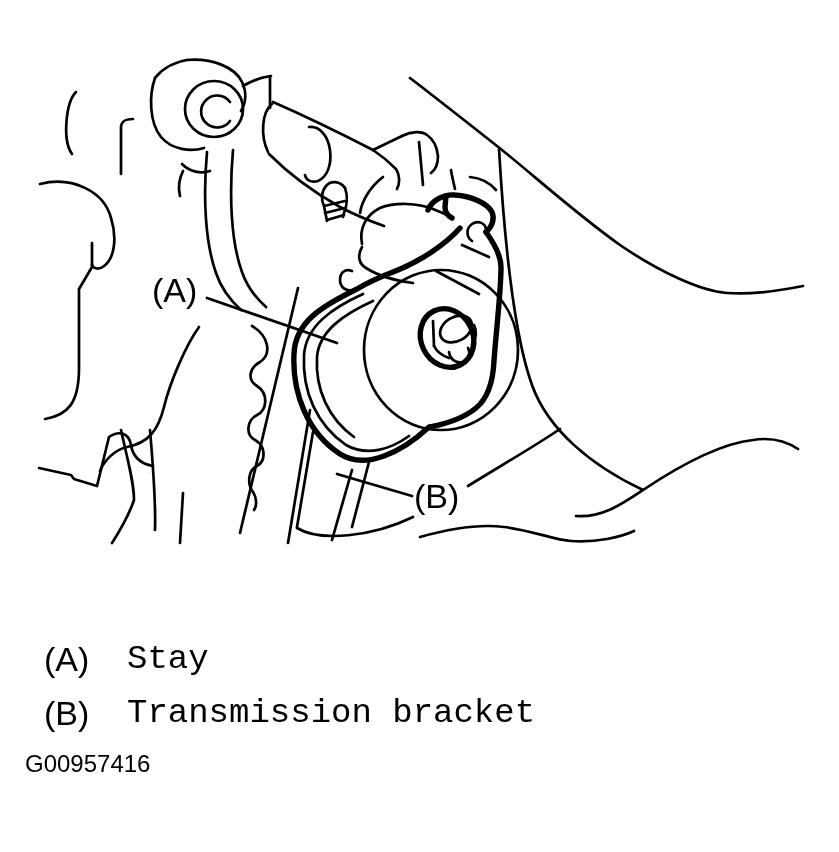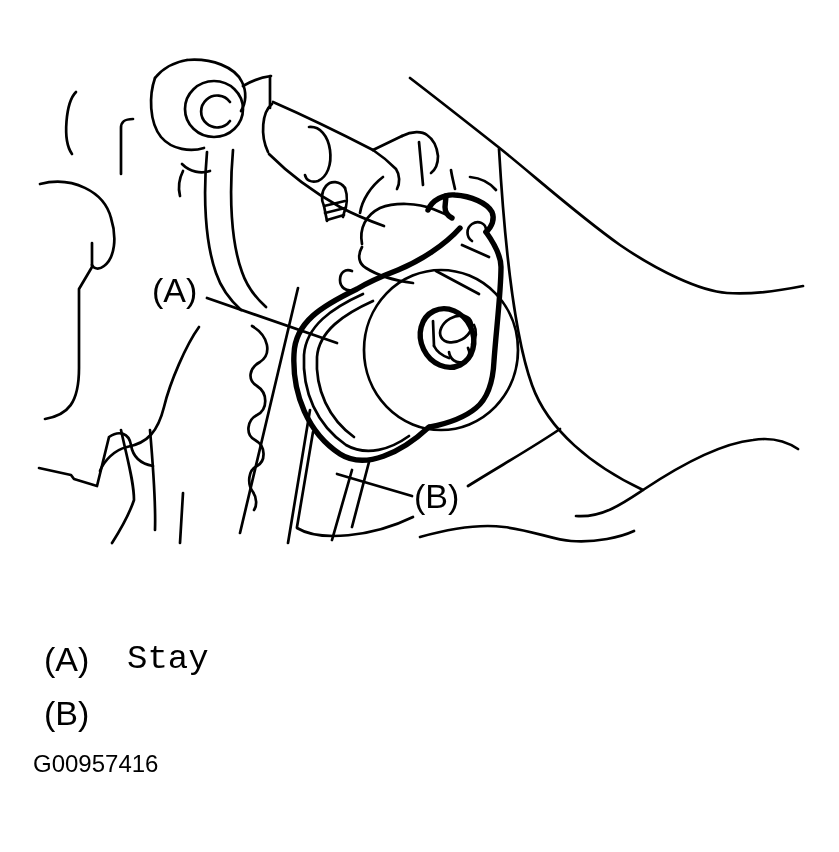--- a/index.html
+++ b/index.html
@@ -9,21 +9,21 @@
   }
   .drawing{position:absolute;left:0;top:0;}
   .ln{fill:none;stroke:#000;stroke-width:2.7;stroke-linecap:round;stroke-linejoin:round;}
   .thick{fill:none;stroke:#000;stroke-width:5.4;stroke-linecap:round;stroke-linejoin:round;}
   .callout{
     position:absolute;font-size:34px;line-height:34px;color:#000;white-space:nowrap;
   }
   .legend-row{position:absolute;left:44px;display:flex;font-size:34px;line-height:38px;}
   .legend-key{width:83px;flex:0 0 83px;}
   .legend-label{white-space:nowrap;font-family:Liberation Mono, monospace;}
-  .figure-id{position:absolute;left:33px;top:751px;font-size:24px;line-height:26px;}
+  .figure-id{position:absolute;left:25px;top:751px;font-size:24px;line-height:26px;}
 </style>
 </head>
 <body>
 
 <div class="stage">
 
   <svg class="drawing" width="839" height="852" viewBox="0 0 839 852">
 
     <g>
       <path class="ln" d="M76,92 C66,102 62,140 72,154"></path>
@@ -129,17 +129,18 @@
 
   <div class="callout" style="left:152px;top:273px;">(A)</div>
   <div class="callout" style="left:414px;top:479px;">(B)</div>
 
   <div class="legend-row" style="top:640px;">
     <span class="legend-key">(A)</span>
     <span class="legend-label">Stay</span>
   </div>
   <div class="legend-row" style="top:694px;">
     <span class="legend-key">(B)</span>
+    <span class="legend-label">Transmission bracket</span>
   </div>
 
   <div class="figure-id">G00957416</div>
 
 </div>
 
 </body></html>

